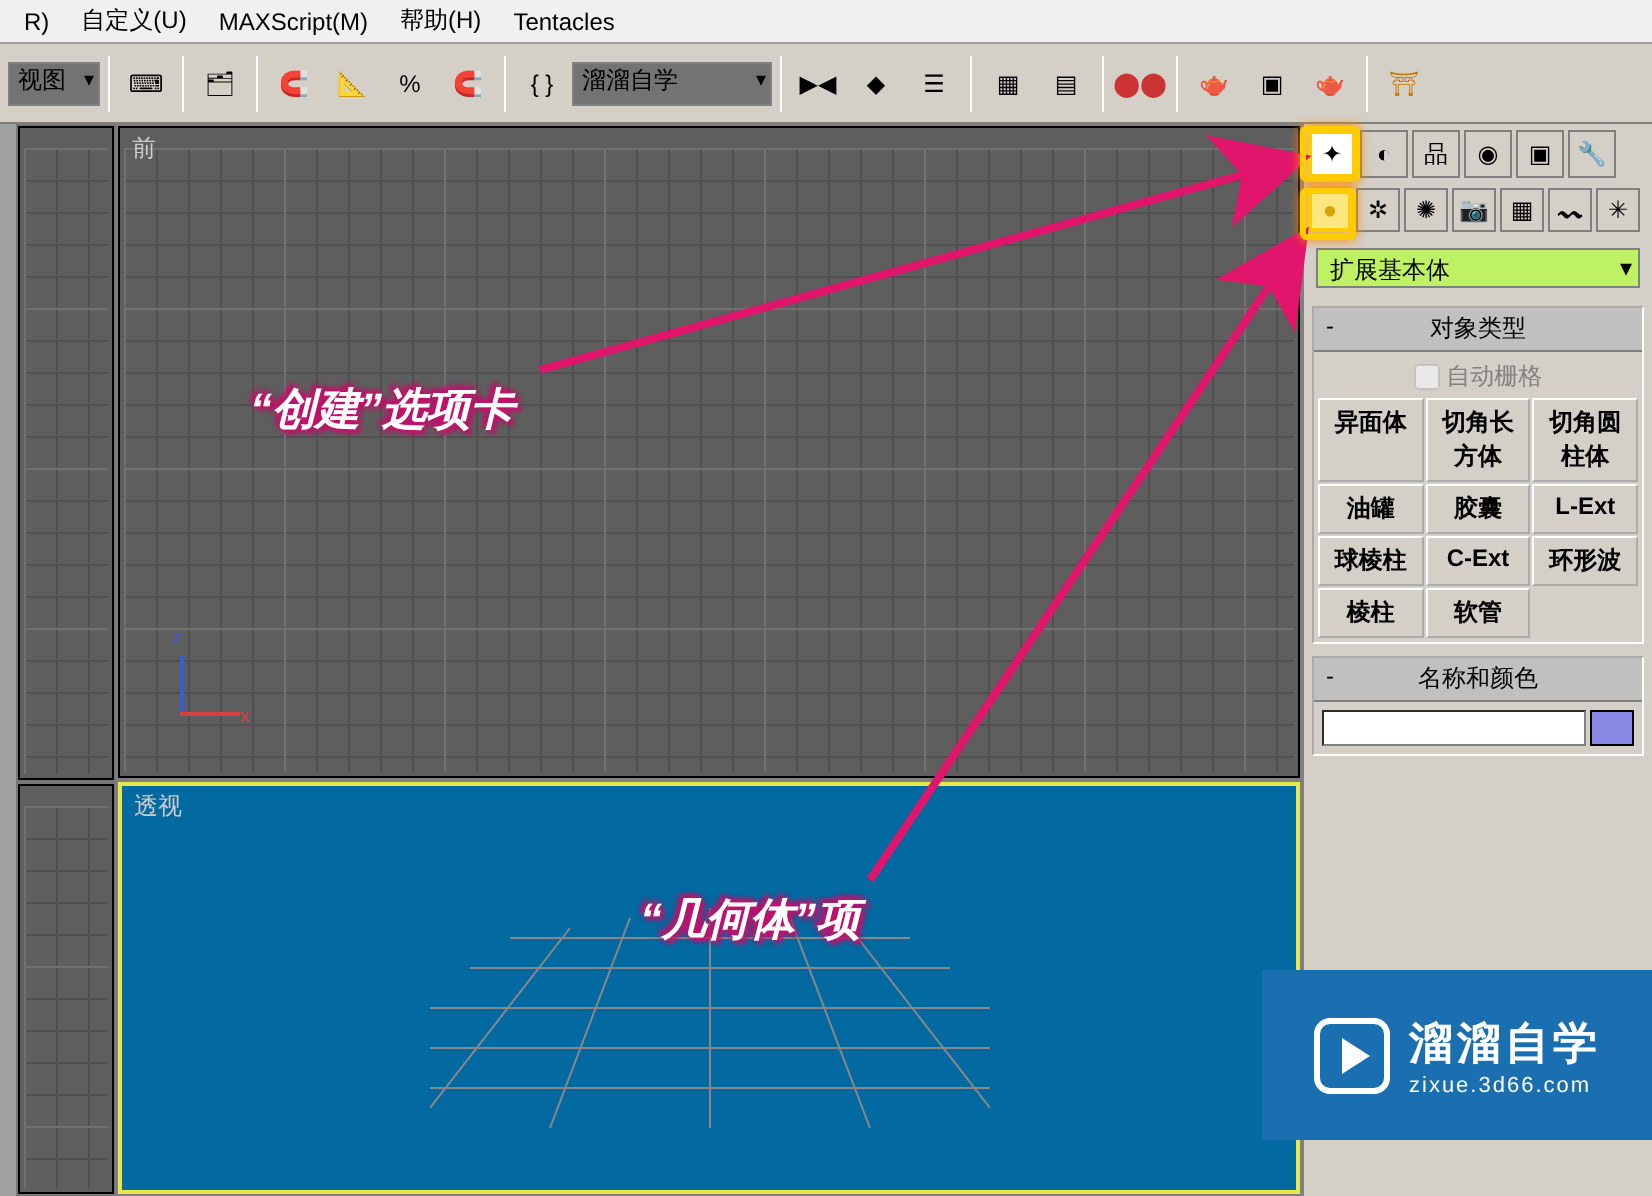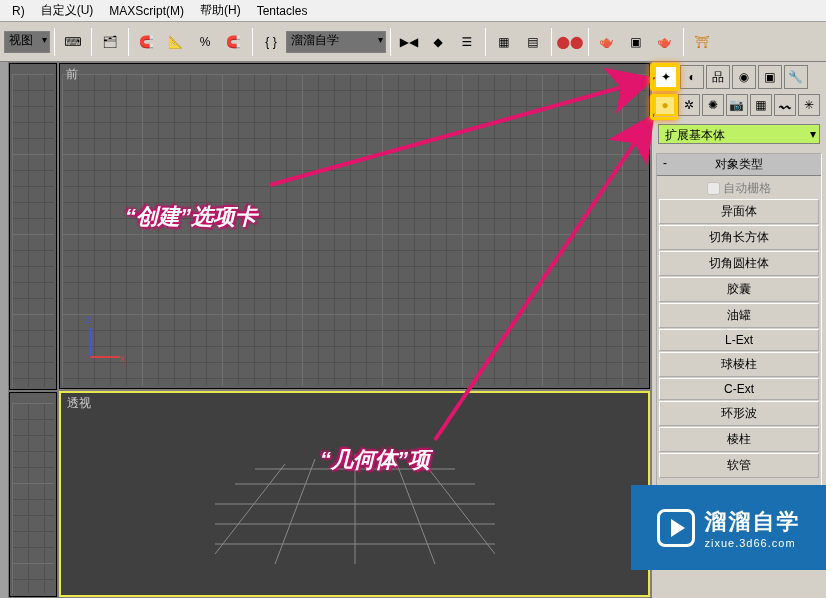--- a/index.html
+++ b/index.html
@@ -14,21 +14,21 @@
 .tb-sep { width: 1px; height: 28px; background: #808080; margin: 0 3px; border-right:1px solid #fff;}
 .tb-btn { width: 28px; height: 28px; border: 1px solid #d4d0c8; display: flex; align-items: center; justify-content: center; background:#d4d0c8; }
 
 .workspace { display: flex; height: calc(100% - 62px); }
 .left-rail { width: 8px; background: #a0a0a0; }
 .mid-rail { width: 50px; background: #777; display:flex; flex-direction:column;}
 
 .viewports { flex: 1; display: flex; flex-direction: column; background: #808080; }
 .viewport { position: relative; background: #5e5e5e; border: 1px solid #000; }
 .viewport.top { flex: 1.6; margin:1px;}
-.viewport.bottom { flex: 1; margin:1px; border: 2px solid #e8e84a; background:#404040;}
+.viewport.bottom { flex: 1; margin:1px; border: 2px solid #e8e84a; background:#0369a1;}
 .vp-label { position: absolute; top: 2px; left: 6px; color: #ccc; font-size: 12px; }
 .grid { position: absolute; inset: 10px 2px 2px 2px; background-image:
   linear-gradient(#707070 1px, transparent 1px),
   linear-gradient(90deg, #707070 1px, transparent 1px),
   linear-gradient(#505050 1px, transparent 1px),
   linear-gradient(90deg, #505050 1px, transparent 1px);
   background-size: 80px 80px, 80px 80px, 16px 16px, 16px 16px;
 }
 .axis { position:absolute; left:20px; bottom:20px; width:50px; height:50px;}
 .axis .z { position:absolute; left:10px; bottom:10px; width:2px; height:30px; background:#3b5bd8;}
@@ -51,21 +51,21 @@
 .cp-dd::after{content:"▾"; position:absolute; right:3px; top:2px;}
 
 .rollout { margin: 3px 4px; border: 1px inset #fff; }
 .rollout-hdr { background: #c0c0c0; padding: 2px 4px; text-align: center; border-bottom:1px solid #808080; position:relative;}
 .rollout-hdr .minus{position:absolute;left:6px;top:2px;}
 .rollout-body { padding: 2px; }
 
 .auto-grid-row{text-align:center; padding:2px; color:#808080;}
 .auto-grid-row input{vertical-align:middle;}
 
-.btn-grid { display: grid; grid-template-columns: 1fr; gap: 1px; }
+.btn-grid { display: grid; grid-template-columns: 1fr 1fr 1fr; gap: 1px; font-weight: bold; }
 .obj-btn { background: #d4d0c8; border: 1px outset #fff; padding: 3px 2px; text-align: center; cursor: default; font-size:12px;}
 
 .name-color { display: flex; gap: 2px; padding: 2px; }
 .name-input { flex: 1; height: 18px; border: 1px inset #808080; background: #fff; }
 .color-swatch { width: 22px; height: 18px; background: #8a8ae6; border: 1px solid #000; }
 
 .annotation { position: absolute; color: #fff; font-size: 22px; font-style: italic; font-weight: bold; text-shadow: 0 0 3px #c4106b, 0 0 3px #c4106b, 2px 2px 2px #c4106b, -2px -2px 2px #c4106b; z-index: 50; pointer-events:none;}
 .arrow-svg { position: absolute; z-index: 40; pointer-events:none;}
 
 .watermark { position: absolute; right: 0; bottom: 28px; width: 195px; height: 85px; background: #1a6fb0; display:flex; align-items:center; justify-content:center; gap:10px; color:#fff; z-index:60;}
@@ -210,22 +210,22 @@
       <div class="rollout-hdr"><span class="minus">-</span><span>对象类型</span></div>
       <div class="rollout-body">
         <div class="auto-grid-row">
           <input type="checkbox" disabled="" style="">
           <span>自动栅格</span>
         </div>
         <div class="btn-grid" id="obj-buttons">
             <div class="obj-btn">异面体</div>
             <div class="obj-btn">切角长方体</div>
             <div class="obj-btn">切角圆柱体</div>
+            <div class="obj-btn">油罐</div>
             <div class="obj-btn">胶囊</div>
-            <div class="obj-btn">油罐</div>
             <div class="obj-btn">L-Ext</div>
             <div class="obj-btn">球棱柱</div>
             <div class="obj-btn">C-Ext</div>
             <div class="obj-btn">环形波</div>
             <div class="obj-btn">棱柱</div>
             <div class="obj-btn">软管</div>
             <div class="obj-btn" style="visibility: hidden;"></div>
           </div>
       </div>
     </div>
@@ -238,21 +238,21 @@
           <div class="color-swatch"></div>
         </div>
       </div>
     </div>
   </div>
 </div>
 
 <div class="highlight-box" style="left:650px; top:63px; width:30px; height:28px;"></div>
 <div class="highlight-box" style="left:650px; top:94px; width:28px; height:26px;"></div>
 
-<div class="annotation" style="left:125px; top:202px;">“创建”选项卡</div>
+<div class="annotation" style="left:125px; top:190px;">“创建”选项卡</div>
 <div class="annotation" style="left:320px; top:445px;text-align:center;">“几何体”项</div>
 
 <svg class="arrow-svg" style="left:0;top:0" width="826" height="598">
   <defs>
     <marker id="ah" markerWidth="12" markerHeight="12" refX="10" refY="6" orient="auto">
       <path d="M0,0 L12,6 L0,12 L3,6 Z" fill="#e0156b"></path>
     </marker>
   </defs>
   <line x1="270" y1="185" x2="648" y2="80" stroke="#e0156b" stroke-width="4" marker-end="url(#ah)"></line>
   <line x1="435" y1="440" x2="650" y2="120" stroke="#e0156b" stroke-width="4" marker-end="url(#ah)"></line>

